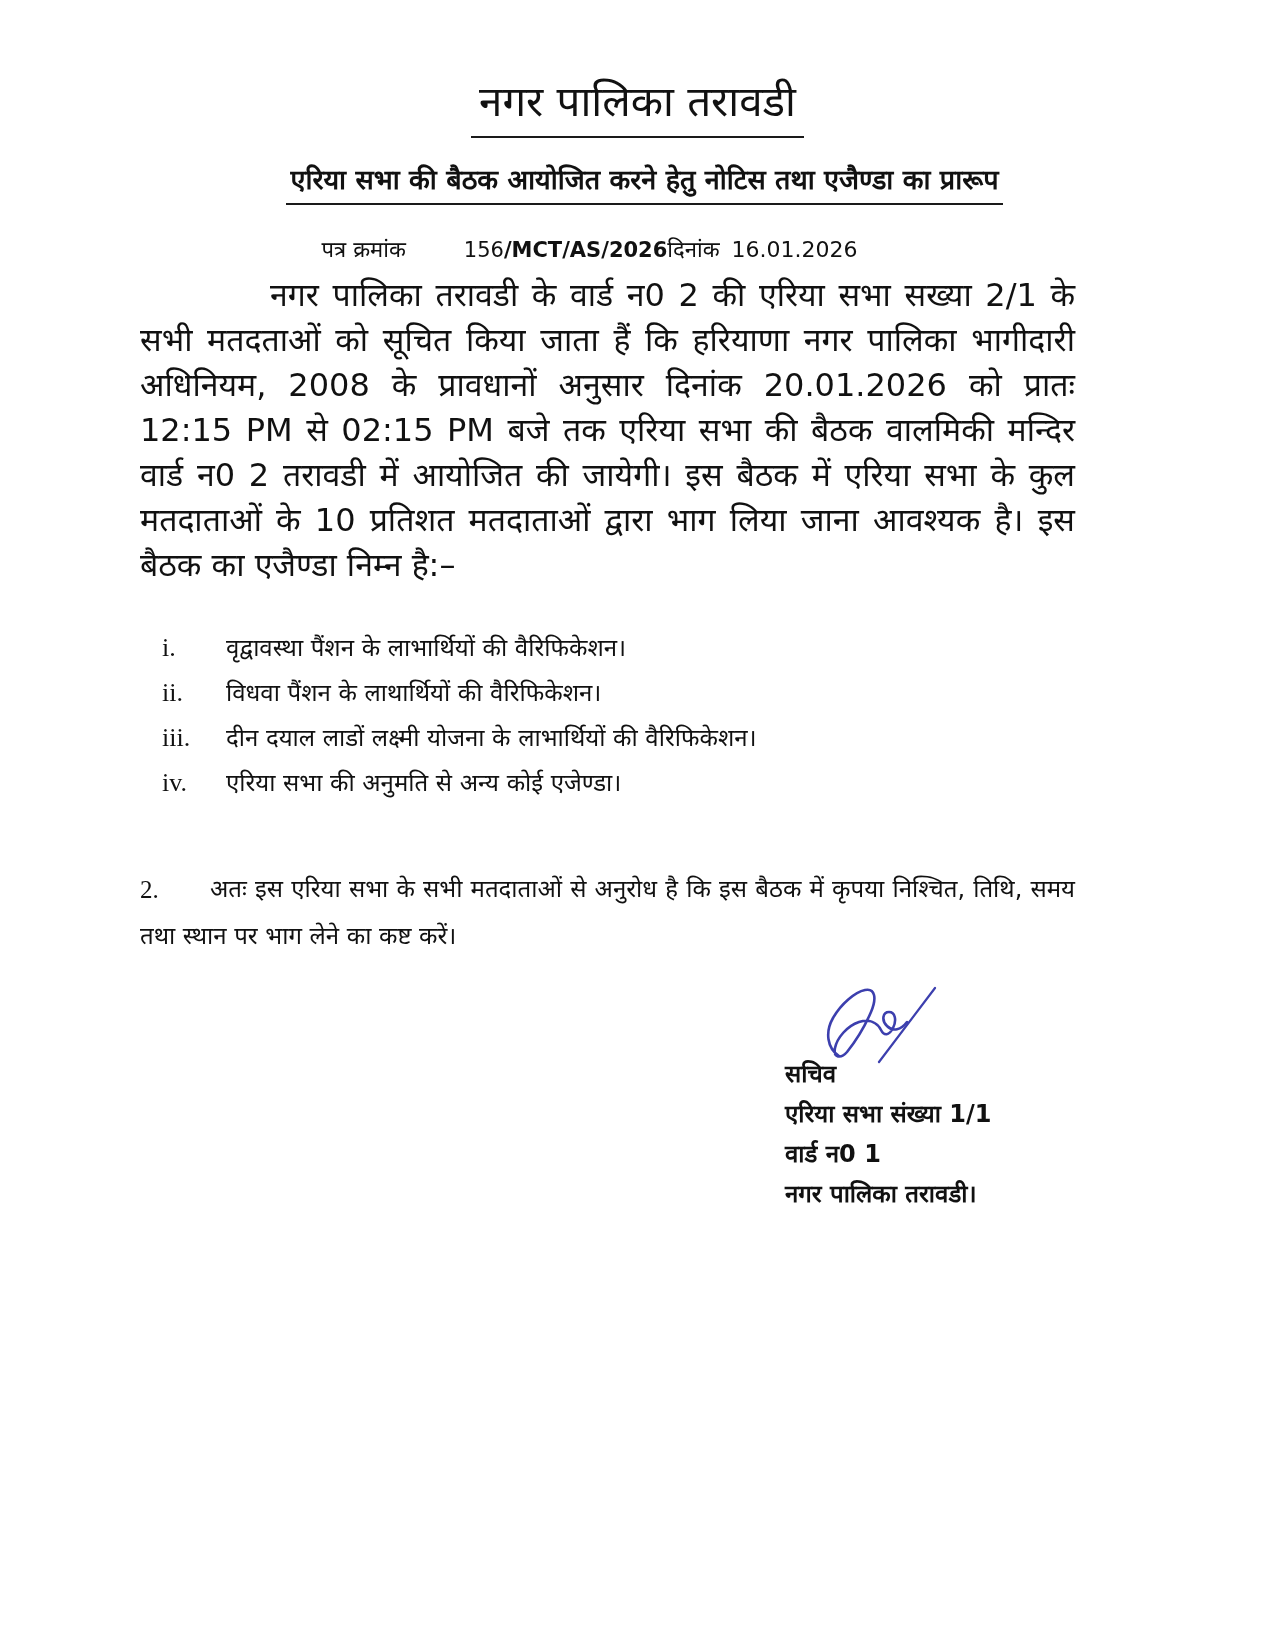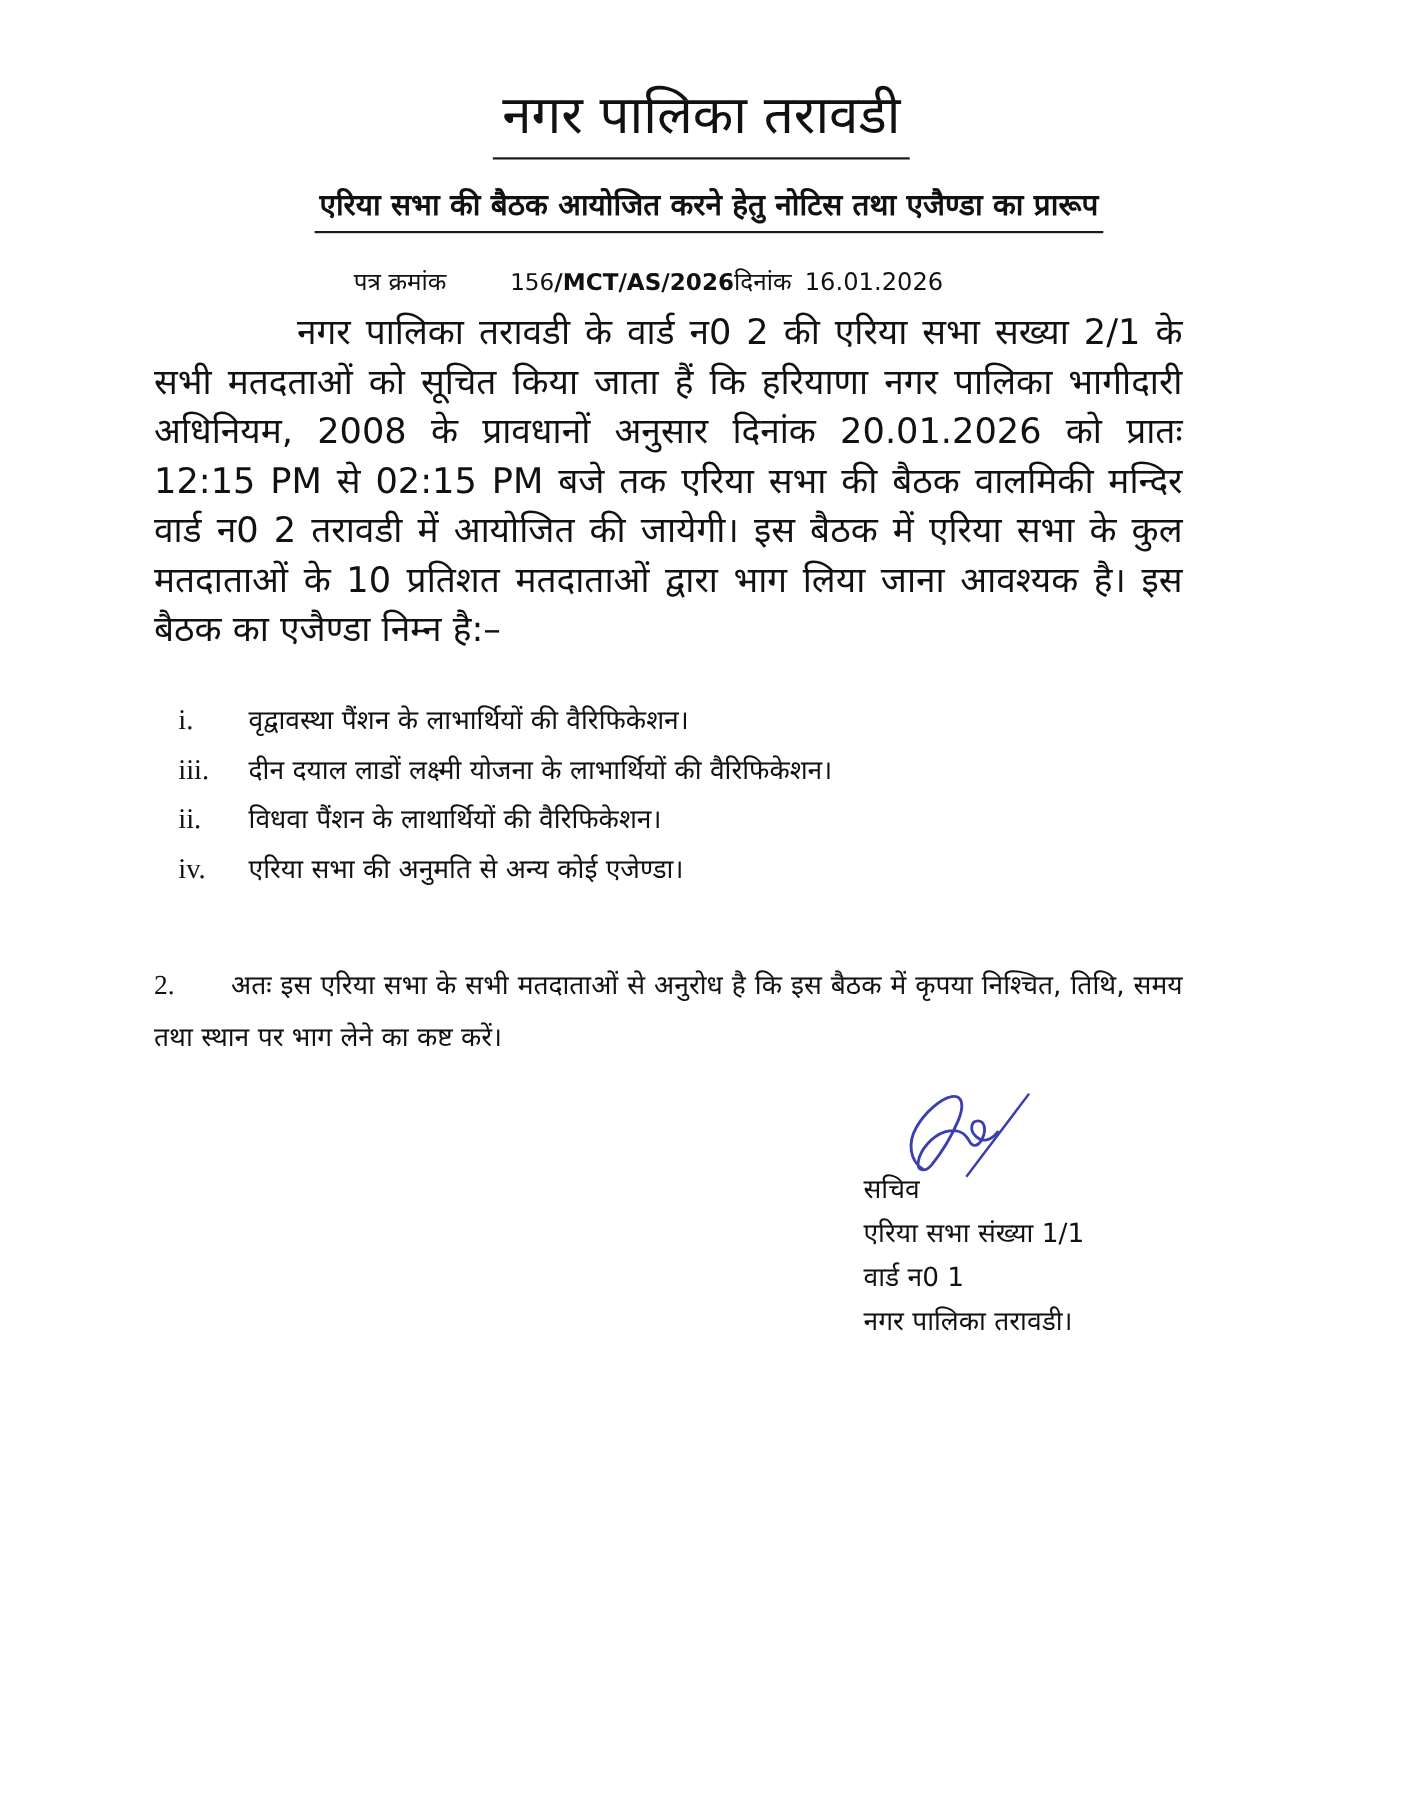--- a/index.html
+++ b/index.html
@@ -4,21 +4,21 @@
 <style>
   * { margin:0; padding:0; box-sizing:border-box; }
   html,body { background:#f0f0f0; }
   body { font-family:"DejaVu Sans", sans-serif; color:#111; }
   .page {
     width:1275px; height:1650px; background:#ffffff;
     position:relative; overflow:hidden; margin:0 auto;
   }
   .title-wrap { text-align:center; padding-top:78px; }
   .doc-title {
-    display:inline-block; font-size:48px; font-weight:normal;
+    display:inline-block; font-size:42px; font-weight:normal;
     border-bottom:2px solid #1a1a1a; padding:0 8px 10px 8px; line-height:1.15;
   }
   .subtitle-wrap { text-align:center; margin-top:26px; }
   .doc-subtitle {
     display:inline-block; font-size:27px; font-weight:bold;
     border-bottom:2px solid #1a1a1a; padding:0 4px 6px 4px; line-height:1.2;margin-left:14px;
   }
   .ref-row {
     display:flex; justify-content:center; align-items:baseline;
     margin:28px 200px 0 140px; font-size:22px;
@@ -42,21 +42,21 @@
   .agenda-text { font-size:24px; }
   .para2 {
     position:relative; margin:56px 200px 0 140px;
     font-size:24px; line-height:47px; text-align:justify;
   }
   .para2-marker {
     position:absolute; left:0; top:0; font-family:"Liberation Serif", serif;
     font-size:25px;
   }
   .para2-text { display:block; text-indent:70px; }
-  .sig-block { margin:14px 0 0 785px; width:340px; }
+  .sig-block { margin:14px 0 0 785px; width:340px;font-weight:bold; }
   .sig-scribble { display:block; margin:0 0 -12px 32px; }
   .sig-line { font-size:24px; height:40px; line-height:40px; white-space:nowrap; }
 </style>
 </head>
 <body>
 
 <div class="page">
 
   <div class="title-wrap">
     <span class="doc-title">नगर पालिका तरावडी</span>
@@ -78,26 +78,26 @@
   </div>
 
   <p class="body-para">नगर पालिका तरावडी के वार्ड न0 2 की एरिया सभा सख्या 2/1 के सभी मतदताओं को सूचित किया जाता हैं कि हरियाणा नगर पालिका भागीदारी अधिनियम, 2008 के प्रावधानों अनुसार दिनांक 20.01.2026 को प्रातः 12:15 PM से 02:15 PM बजे तक एरिया सभा की बैठक वालमिकी मन्दिर वार्ड न0 2 तरावडी में आयोजित की जायेगी। इस बैठक में एरिया सभा के कुल मतदाताओं के 10 प्रतिशत मतदाताओं द्वारा भाग लिया जाना आवश्यक है। इस बैठक का एजैण्डा निम्न है:–</p>
 
   <div class="agenda">
     <div class="agenda-item">
       <span class="agenda-marker">i.</span>
       <span class="agenda-text">वृद्वावस्था पैंशन के लाभार्थियों की वैरिफिकेशन।</span>
     </div>
     <div class="agenda-item">
+      <span class="agenda-marker">ii.</span>
+      <span class="agenda-text">विधवा पैंशन के लाथार्थियों की वैरिफिकेशन।</span>
+    </div>
+    <div class="agenda-item">
       <span class="agenda-marker">iii.</span>
       <span class="agenda-text">दीन दयाल लाडों लक्ष्मी योजना के लाभार्थियों की वैरिफिकेशन।</span>
-    </div>
-    <div class="agenda-item">
-      <span class="agenda-marker">ii.</span>
-      <span class="agenda-text">विधवा पैंशन के लाथार्थियों की वैरिफिकेशन।</span>
     </div>
     <div class="agenda-item">
       <span class="agenda-marker">iv.</span>
       <span class="agenda-text">एरिया सभा की अनुमति से अन्य कोई एजेण्डा।</span>
     </div>
   </div>
 
   <div class="para2">
     <span class="para2-marker">2.</span>
     <span class="para2-text">अतः इस एरिया सभा के सभी मतदाताओं से अनुरोध है कि इस बैठक में कृपया निश्चित, तिथि, समय तथा स्थान पर भाग लेने का कष्ट करें।</span>

